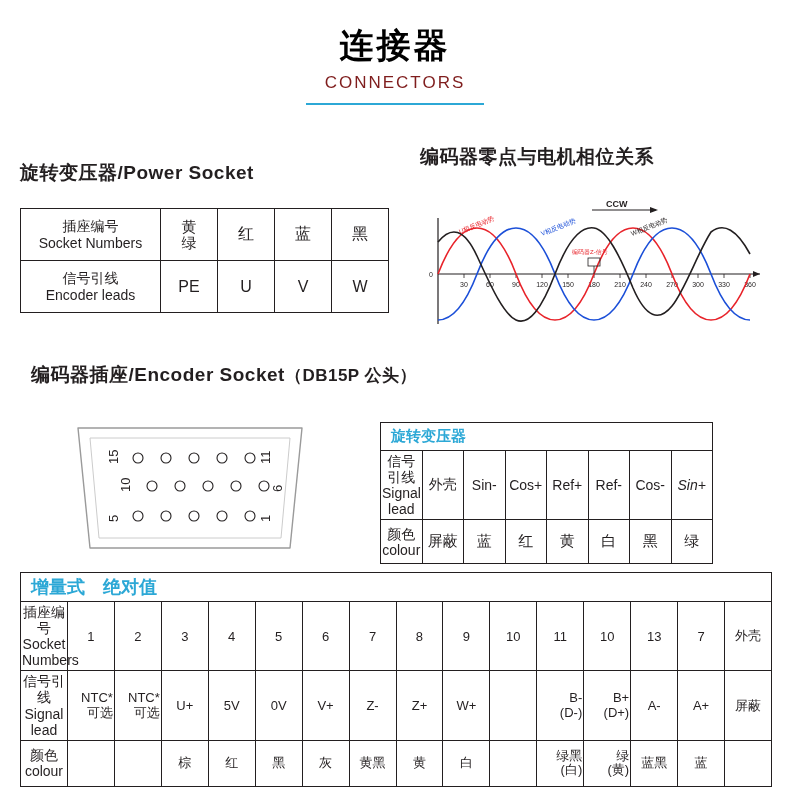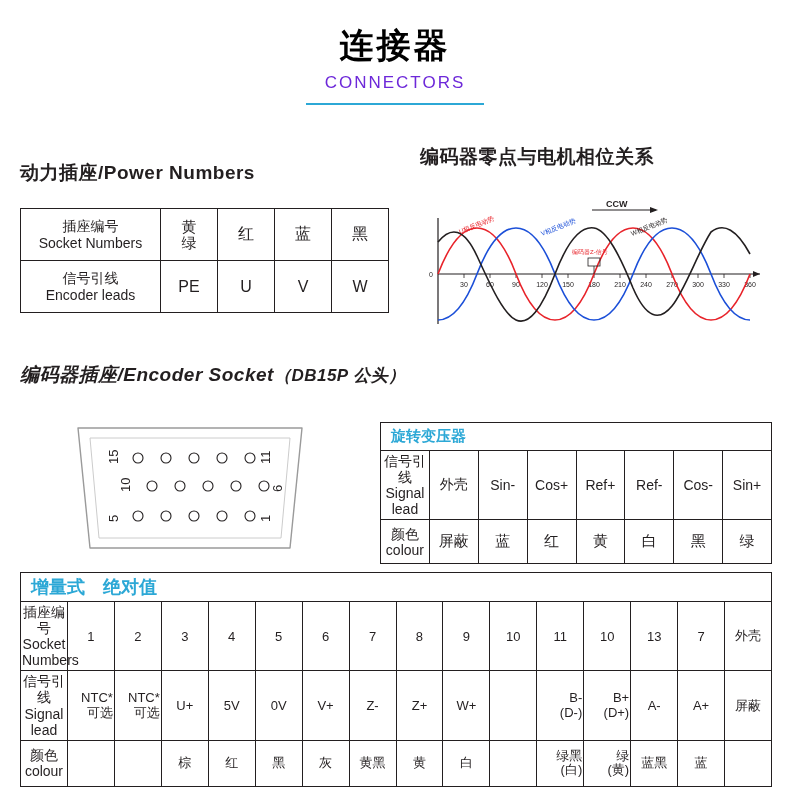--- a/index.html
+++ b/index.html
@@ -14,21 +14,21 @@
   }
   .page { position: relative; width: 790px; height: 793px; }
 
   
   .header { text-align: center; padding-top: 26px; }
   .header .cn {
     font-size: 34px; font-weight: bold; color: #000000; letter-spacing: 3px;
     line-height: 1.15;
   }
   .header .en {
-    font-size: 17px; color: #6d28d9; letter-spacing: 2px; margin-top: 8px;
+    font-size: 17px; color: #7f1d1d; letter-spacing: 2px; margin-top: 8px;
     font-family: "Liberation Sans", sans-serif;
   }
   .header .rule {
     width: 178px; height: 2px; background: #2ca8d6; margin: 10px auto 0 auto;
   }
 
   
   .sec-title {
     position: absolute; font-size: 19px; font-weight: bold; color: #231f20;
     letter-spacing: 0.5px; white-space: nowrap;
@@ -52,21 +52,21 @@
   .stack-yellow-green { line-height: 1.05; font-size: 15px; }
 
   
   #phase-chart { position: absolute; left: 420px; top: 196px; width: 352px; height: 148px; }
   #phase-chart svg { display:block; }
 
   
   #db15-drawing { position: absolute; left: 60px; top: 418px; width: 260px; height: 140px; }
 
   
-  #resolver-table { position: absolute; left: 380px; top: 422px; width: 392px; }
+  #resolver-table { position: absolute; left: 380px; top: 422px; width: 333px; }
   #resolver-table td { font-size: 14px; height: 44px; }
   #resolver-table td.bluehdr {
     text-align: left; padding-left: 10px; color: #2ca8d6; font-weight: bold; font-size: 15px;
     height: 28px;
   }
   #resolver-table .colcell { font-size: 15px; }
 
   
   #encoder-table { position: absolute; left: 20px; top: 572px; width: 752px; }
   #encoder-table td { font-size: 13px; height: 46px; }
@@ -83,21 +83,21 @@
 <body>
 
 <div class="page">
 
   <div class="header">
     <div class="cn">连接器</div>
     <div class="en">CONNECTORS</div>
     <div class="rule"></div>
   </div>
 
-  <div class="sec-title" style="left:20px; top:160px;">动力插座/Power Numbers</div>
+  <div class="sec-title" style="left:20px; top:160px;">旋转变压器/Power Socket</div>
 
   <table class="grid" id="power-socket-table">
     <tbody>
         <tr>
       <td class="hdr lbl2" style="width:140px;">
         <span class="l1">插座编号</span>
         <span class="l2">Socket Numbers</span>
       </td>
       <td style="width:57px;">
         <div class="stack-yellow-green">
@@ -184,21 +184,21 @@
 
       <g font-size="6.5" font-family="Liberation Sans, sans-serif">
         <text x="40" y="38" fill="#e8232a" transform="rotate(-22 40 38)">U相反电动势</text>
         <text x="122" y="40" fill="#1b4fd8" transform="rotate(-22 122 40)">V相反电动势</text>
         <text x="212" y="40" fill="#231f20" transform="rotate(-22 212 40)">W相反电动势</text>
         <text x="152" y="58" fill="#e8232a" font-size="6">编码器Z-信号</text>
       </g>
     </svg>
   </div>
 
-  <div class="sec-title" style="left:20px; top:362px;font-style:italic;">
+  <div class="sec-title" style="left:31px; top:362px;">
     <span>编码器插座/Encoder Socket</span><span class="small">（DB15P 公头）</span>
   </div>
 
   <div id="db15-drawing">
     <svg width="260" height="140" viewBox="0 0 260 140">
 
       <path d="M18,10 L242,10 L230,130 L30,130 Z" fill="#ffffff" stroke="#9a9a9a" stroke-width="1.4" stroke-linejoin="round"></path>
       <path d="M30,20 L230,20 L221,120 L39,120 Z" fill="#ffffff" stroke="#cccccc" stroke-width="1"></path>
 
       <g fill="none" stroke="#231f20" stroke-width="1.1">
@@ -241,21 +241,21 @@
       <td class="lbl2" style="width:116px;">
         <span class="l1">信号引线</span>
         <span class="l2">Signal lead</span>
       </td>
       <td style="width:40px;">外壳</td>
       <td style="width:40px;">Sin-</td>
       <td style="width:44px;">Cos+</td>
       <td style="width:44px;">Ref+</td>
       <td style="width:40px;">Ref-</td>
       <td style="width:40px;">Cos-</td>
-      <td style="width:44px;">Sin+</td>
+      <td style="width:44px;font-style:italic;">Sin+</td>
     </tr>
     <tr>
       <td class="lbl2">
         <span class="l1">颜色</span>
         <span class="l2">colour</span>
       </td>
       <td class="colcell">屏蔽</td>
       <td class="colcell">蓝</td>
       <td class="colcell">红</td>
       <td class="colcell">黄</td>

